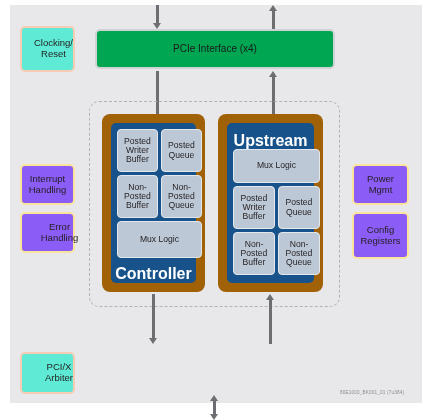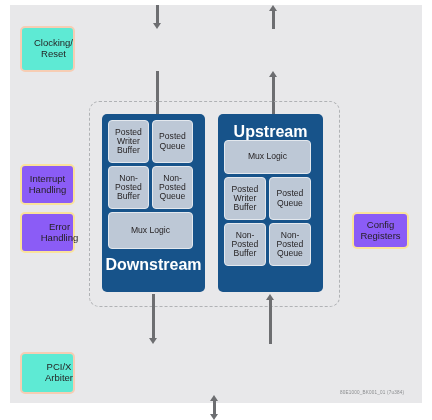--- a/index.html
+++ b/index.html
@@ -73,21 +73,21 @@
     border: 1.5px dashed #b0b2b5;
     border-radius: 10px;
     background: transparent;
   }
   
   .engine {
     position: absolute;
     box-sizing: border-box;
     background: #a16207;
     border-radius: 8px;
-    padding: 0;
+    padding: 9px;
   }
   .engine-inner {
     position: relative;
     width: 100%;
     height: 100%;
     box-sizing: border-box;
     background: #17538a;
     border-radius: 5px;
   }
   
@@ -158,20 +158,23 @@
 
   <div class="arrow" style="left:156px; top:5px;">
     <div class="shaft" style="height:18px;"></div>
     <div class="head-down" style="top:18px;"></div>
   </div>
   <div class="arrow" style="left:272px; top:5px;">
     <div class="shaft" style="height:18px; top:6px;"></div>
     <div class="head-up" style="top:0px;"></div>
   </div>
 
+  <div class="box blk-green" style="left:95px; top:29px; width:240px; height:40px;">
+    <span>PCIe Interface (x4)</span>
+  </div>
 
   <div class="box blk-orange" style="left:20px; top:26px; width:55px; height:46px;">
     <span>Clocking/
 Reset</span>
   </div>
 
   <div class="box blk-yellow" style="left:20px; top:164px; width:55px; height:41px;">
     <span>Interrupt
 Handling</span>
   </div>
@@ -180,22 +183,26 @@
     <span>Error
 Handling</span>
   </div>
 
   <div class="box blk-orange" style="left:20px; top:344px; width:55px; height:42px;margin-top:8px;">
     <span>PCI/X
 Arbiter</span>
   </div>
 
 
-
-  <div class="box blk-yellow" style="left:352px; top:212px; width:57px; height:37px;">
+  <div class="box blk-yellow" style="left:352px; top:164px; width:57px; height:41px;">
+    <span>Power
+Mgmt</span>
+  </div>
+
+  <div class="box blk-yellow" style="left:352px; top:212px; width:57px; height:47px;">
     <span>Config
 Registers</span>
   </div>
 
 
   <div class="arrow" style="left:156px; top:71px;">
     <div class="shaft" style="height:44px;"></div>
     <div class="head-down" style="top:44px;"></div>
   </div>
   <div class="arrow" style="left:272px; top:71px;">
@@ -222,21 +229,21 @@
 Buffer</span>
       </div>
       <div class="sub" style="left:50px; top:52px; width:41px; height:43px;">
         <span>Non-
 Posted
 Queue</span>
       </div>
       <div class="sub" style="left:6px; top:98px; width:85px; height:37px;">
         <span>Mux Logic</span>
       </div>
-      <div class="engine-title" style="top:142px;">Downstream</div>
+      <div class="engine-title" style="top:142px;">Controller</div>
     </div>
   </div>
 
   <div class="engine" style="left:218px; top:114px; width:105px; height:178px;">
     <div class="engine-inner">
       <div class="engine-title" style="top:9px;">Upstream</div>
       <div class="sub" style="left:6px; top:26px; width:87px; height:34px;">
         <span>Mux Logic</span>
       </div>
       <div class="sub" style="left:6px; top:63px; width:42px; height:43px;">

